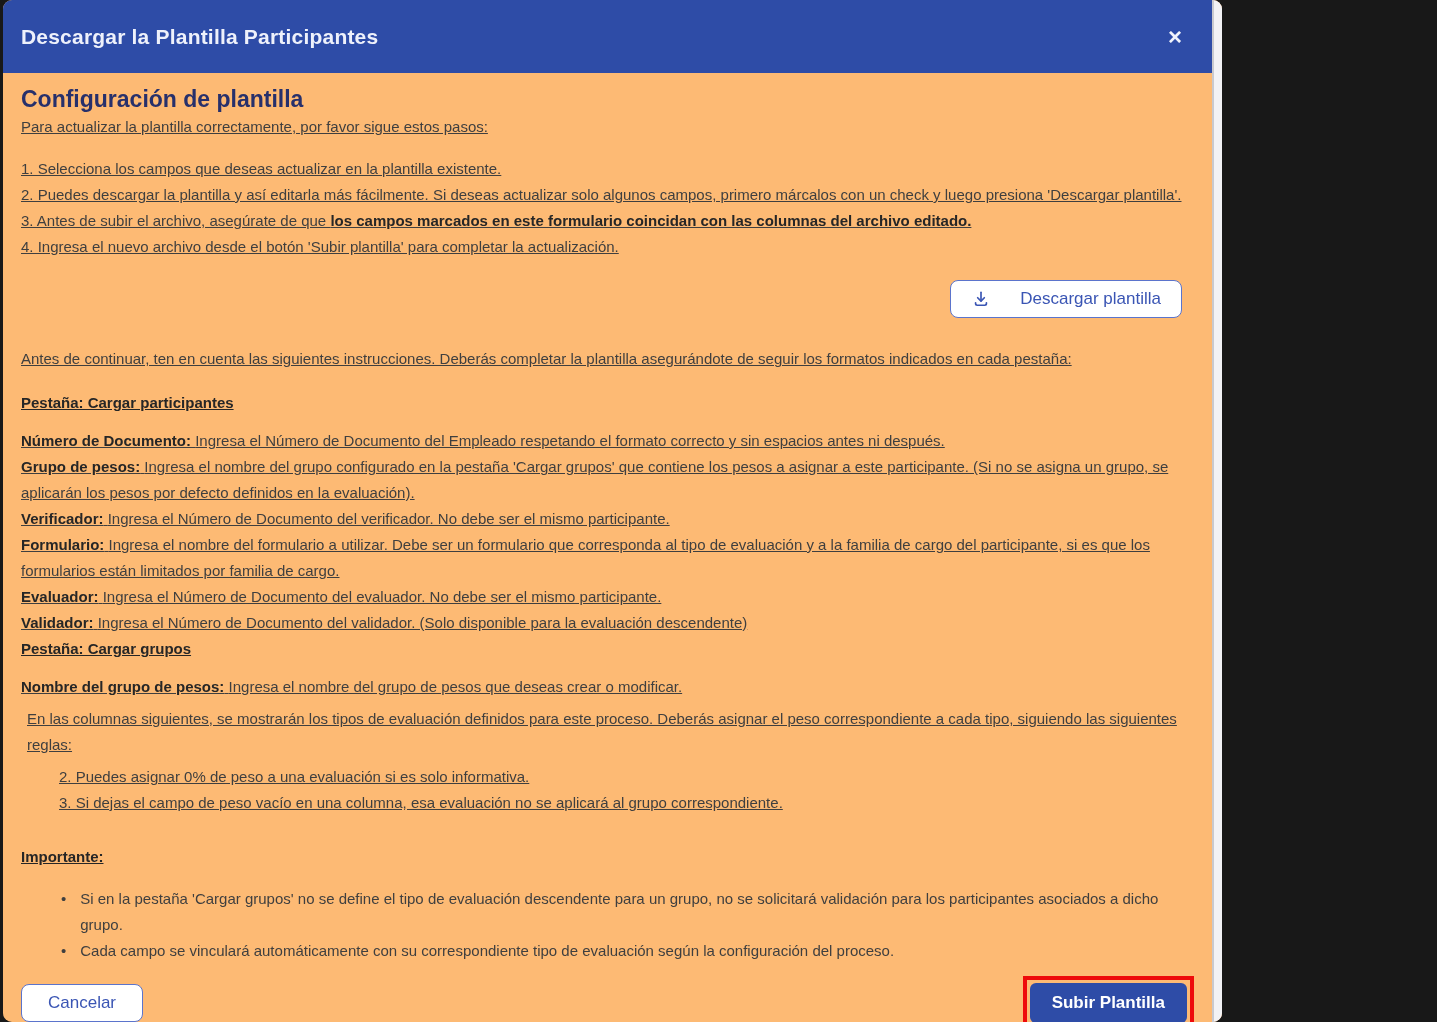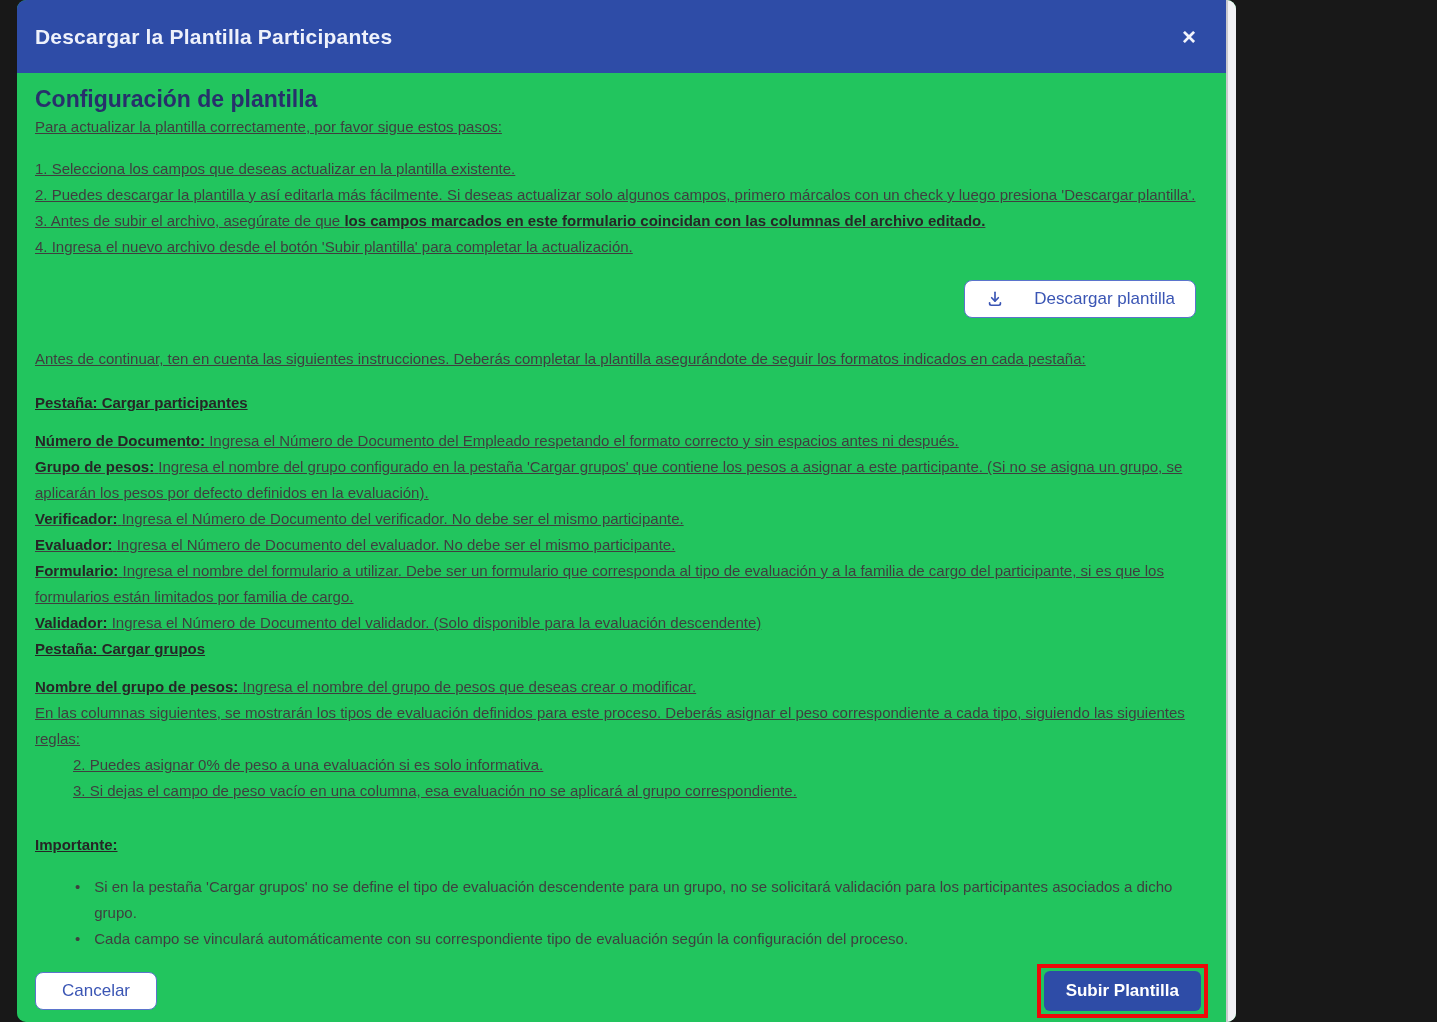--- a/index.html
+++ b/index.html
@@ -3,23 +3,23 @@
 <meta charset="utf-8">
 <style>
   html,body{margin:0;padding:0;}
   body{
     width:1437px;height:1022px;
     background:#181818;
     font-family:"Liberation Sans", sans-serif;
     overflow:hidden;
   }
   .modal{
-    position:absolute;left:17px;top:0;
+    position:absolute;left:3px;top:0;
     width:1219px;height:1022px;
-    background:#22c55e;
+    background:#fdba74;
     border-radius:9px;
     overflow:hidden;
     display:flex;
   }
   .modal-main{flex:1 1 auto;display:flex;flex-direction:column;min-width:0;}
   
   .scroll-gutter{
     flex:0 0 8px;
     background:#f2f2f5;
     border-left:2px solid #c9c9ce;
@@ -68,21 +68,21 @@
     color:#3a55b4;font-size:17px;font-weight:500;
     font-family:"Liberation Sans", sans-serif;
     padding:7px 20px;height:38px;box-sizing:border-box;
     cursor:pointer;
   }
   .pre-instructions{margin:28px 0 0;}
   .tab-heading{margin:18px 0 0;}
   .fields{margin-top:12px;}
   .tab2-heading{margin:0;}
   .group-field{margin:12px 0 0;}
-  .columns-note{margin:0;}
+  .columns-note{margin:6px;}
   .rules{margin:0;padding-left:38px;}
   .important-heading{margin:28px 0 0;}
   .bullets{
     list-style:none;margin:16px 0 0;padding:0 0 0 40px;
   }
   .bullets li{display:flex;margin:0;}
   .bullets li::before{
     content:"\2022";
     margin-right:14px;
     font-size:15px;color:#3f3f3f;
@@ -148,22 +148,22 @@
       </div>
 
       <p class="pre-instructions line">Antes de continuar, ten en cuenta las siguientes instrucciones. Deberás completar la plantilla asegurándote de seguir los formatos indicados en cada pestaña:</p>
 
       <p class="tab-heading line bold">Pestaña: Cargar participantes</p>
 
       <div class="fields">
         <p class="line"><strong>Número de Documento:</strong> <span>Ingresa el Número de Documento del Empleado respetando el formato correcto y sin espacios antes ni después.</span></p>
         <p class="line"><strong>Grupo de pesos:</strong> <span>Ingresa el nombre del grupo configurado en la pestaña 'Cargar grupos' que contiene los pesos a asignar a este participante. (Si no se asigna un grupo, se aplicarán los pesos por defecto definidos en la evaluación).</span></p>
         <p class="line"><strong>Verificador:</strong> <span>Ingresa el Número de Documento del verificador. No debe ser el mismo participante.</span></p>
+        <p class="line"><strong>Formulario:</strong> <span>Ingresa el nombre del formulario a utilizar. Debe ser un formulario que corresponda al tipo de evaluación y a la familia de cargo del participante, si es que los formularios están limitados por familia de cargo.</span></p>
         <p class="line"><strong>Evaluador:</strong> <span>Ingresa el Número de Documento del evaluador. No debe ser el mismo participante.</span></p>
-        <p class="line"><strong>Formulario:</strong> <span>Ingresa el nombre del formulario a utilizar. Debe ser un formulario que corresponda al tipo de evaluación y a la familia de cargo del participante, si es que los formularios están limitados por familia de cargo.</span></p>
         <p class="line"><strong>Validador:</strong> <span>Ingresa el Número de Documento del validador. (Solo disponible para la evaluación descendente)</span></p>
         <p class="line bold tab2-heading">Pestaña: Cargar grupos</p>
       </div>
 
       <p class="group-field line"><strong>Nombre del grupo de pesos:</strong> <span>Ingresa el nombre del grupo de pesos que deseas crear o modificar.</span></p>
 
       <p class="columns-note line">En las columnas siguientes, se mostrarán los tipos de evaluación definidos para este proceso. Deberás asignar el peso correspondiente a cada tipo, siguiendo las siguientes reglas:</p>
 
       <div class="rules">
         <p class="line">2. Puedes asignar 0% de peso a una evaluación si es solo informativa.</p>

